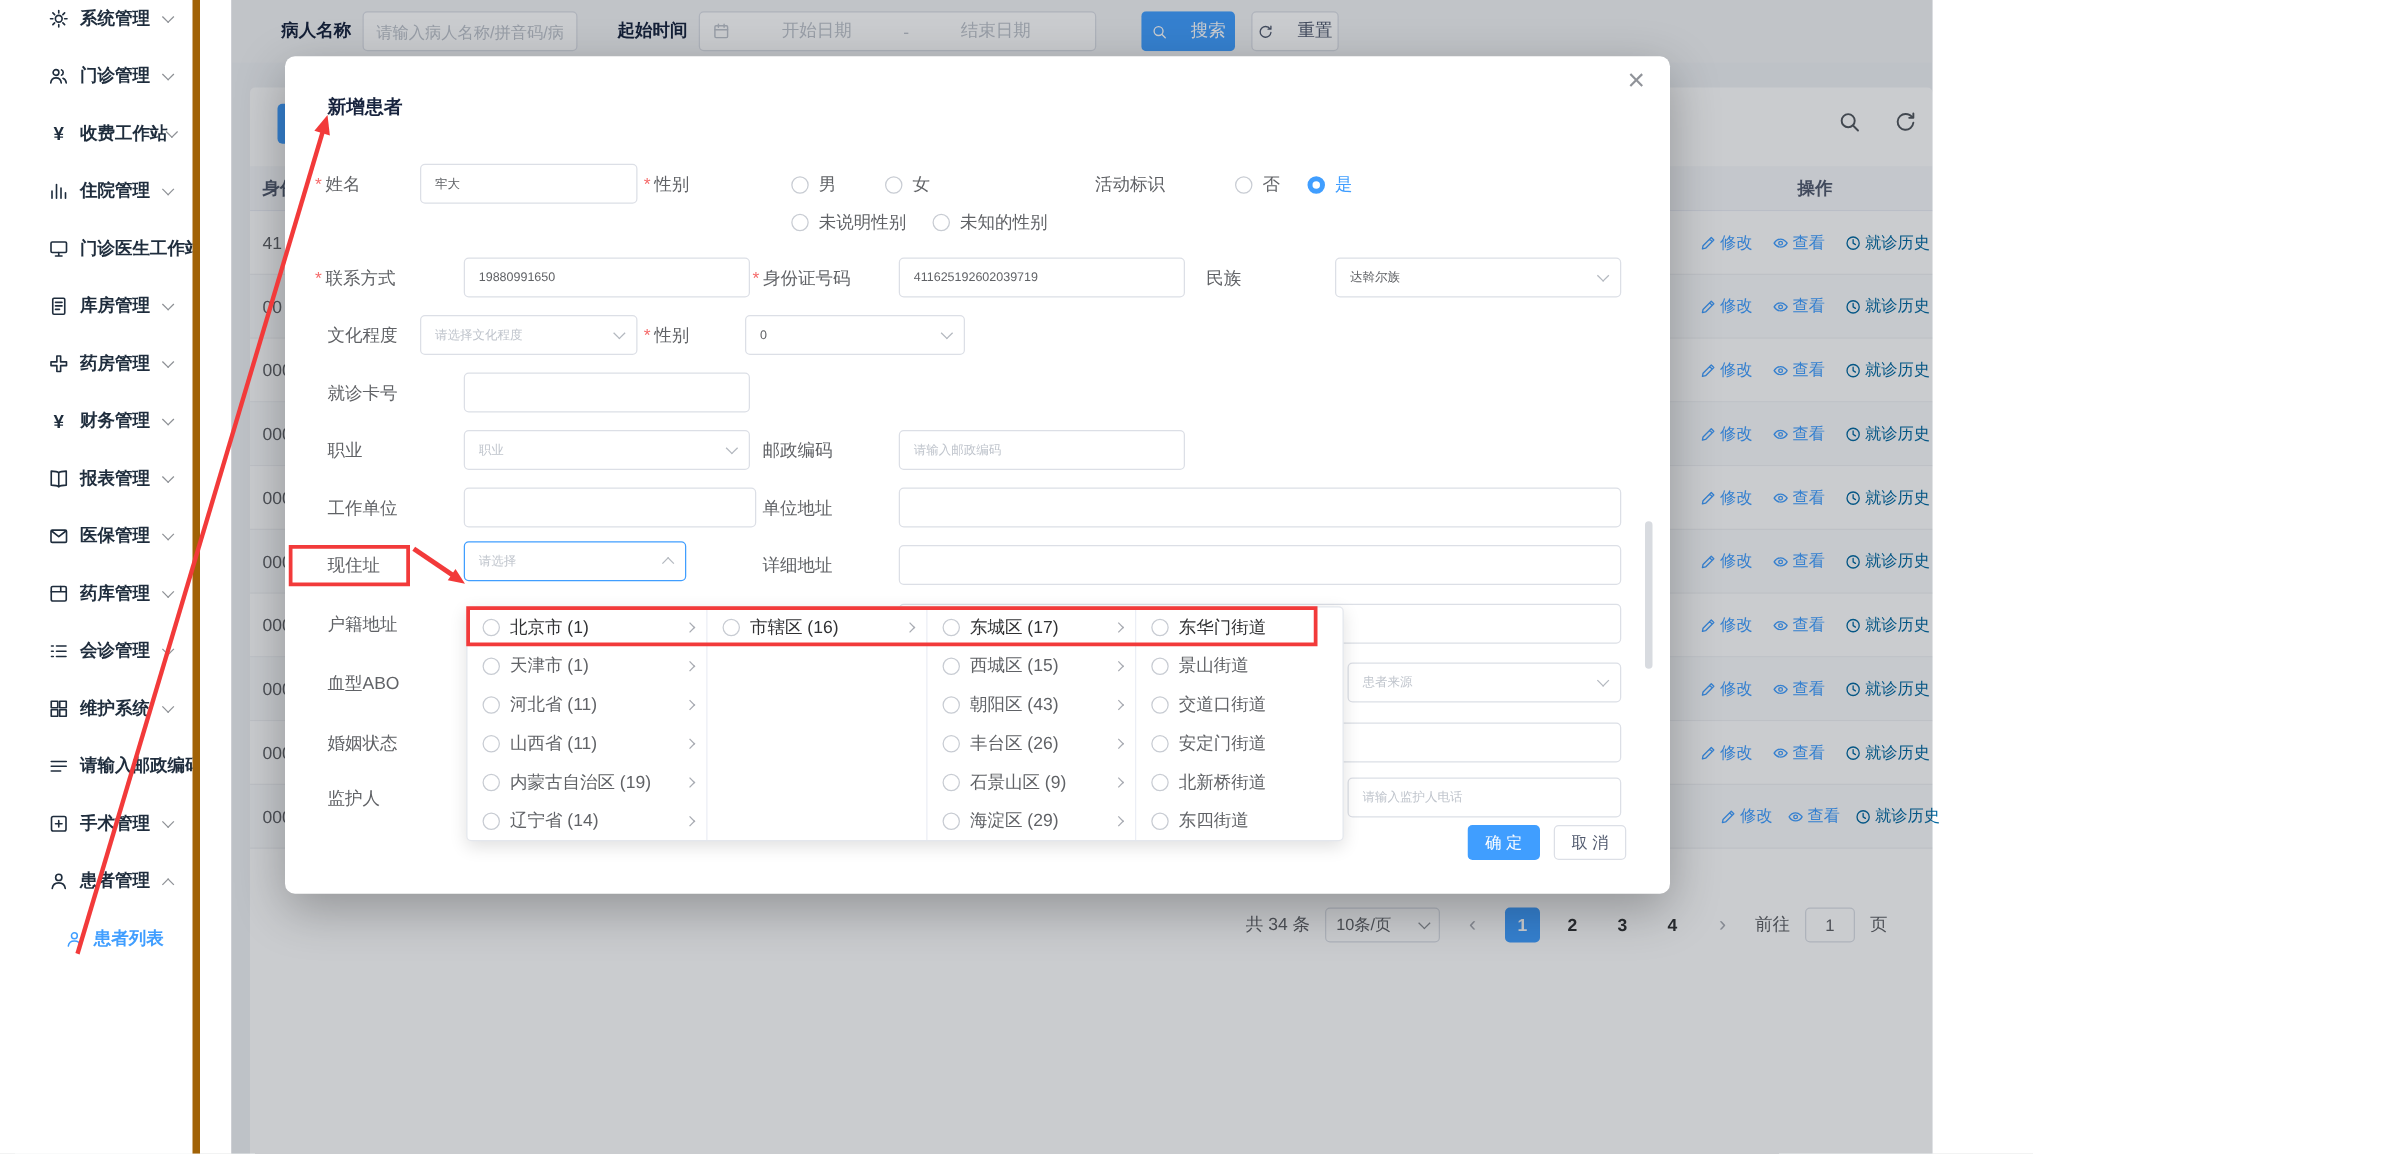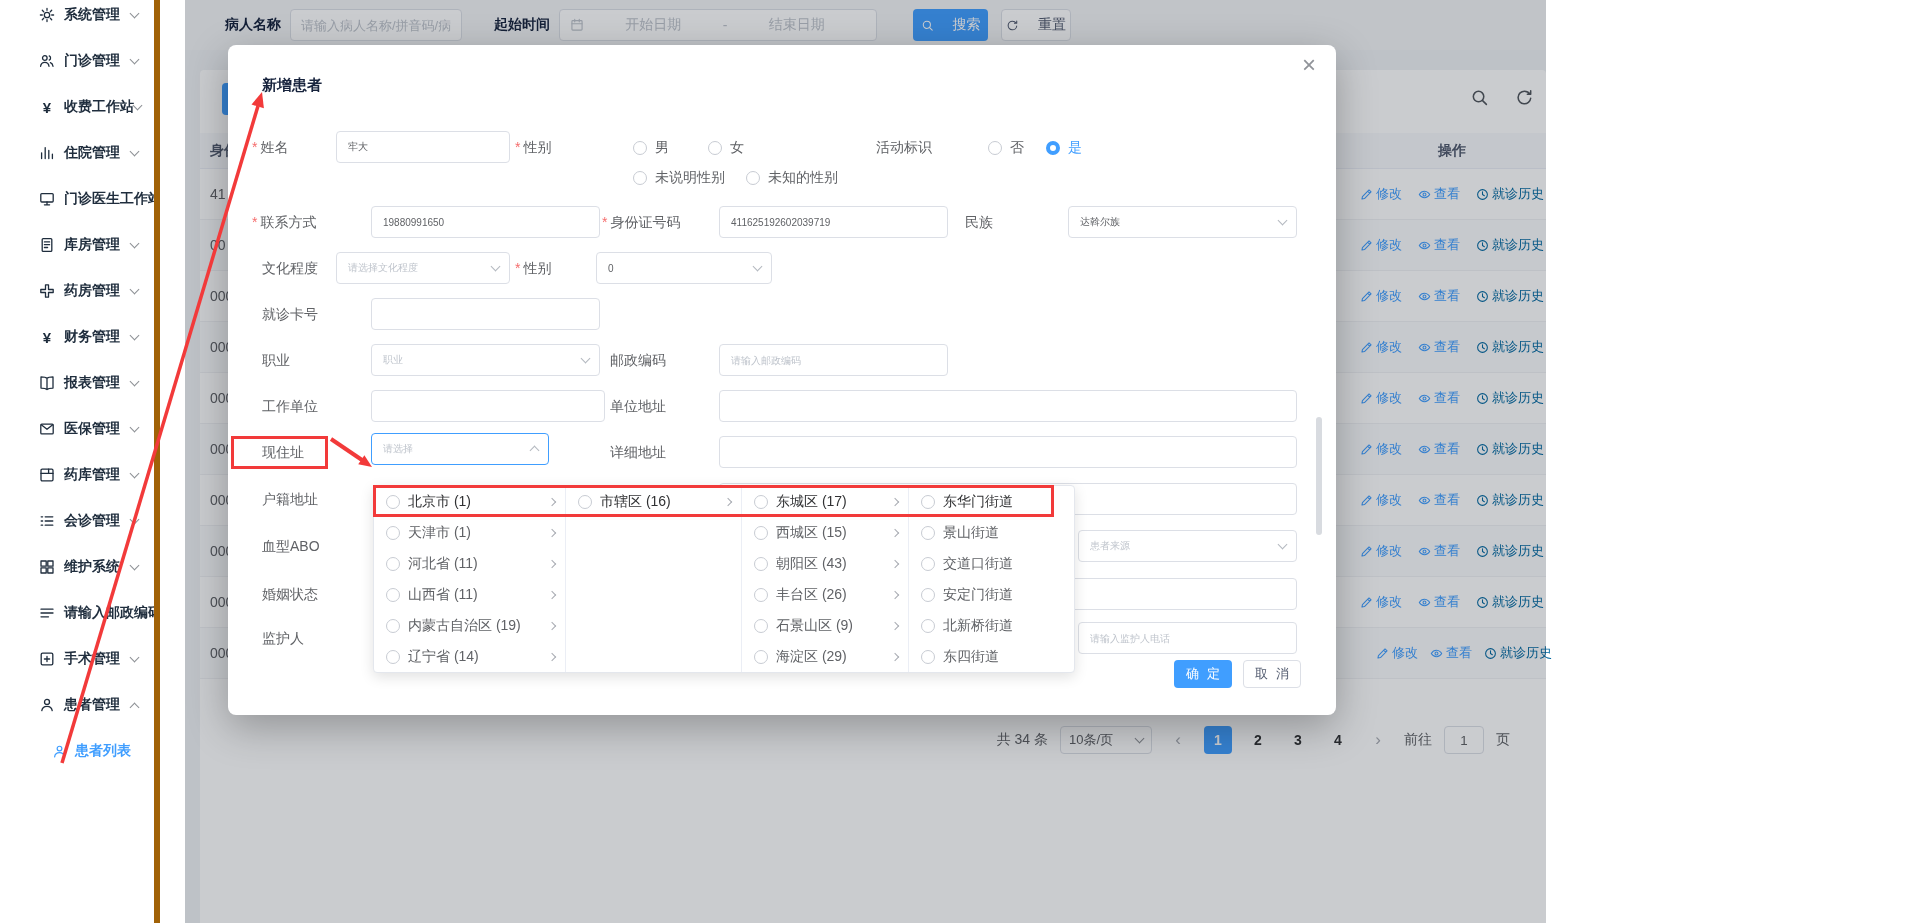--- a/index.html
+++ b/index.html
@@ -23,21 +23,21 @@
 .side-sub .ico{width:15px;height:15px;margin-right:8px}
 
 
 .main{position:absolute;left:185px;top:0;width:1361px;height:100%;background:#f0f2f5;z-index:1}
 .topbar{position:absolute;left:0;top:0;width:100%;height:50px;background:#f4f5f7;display:flex;align-items:center}
 .tb-label{font-weight:700;color:#17233d;white-space:nowrap}
 .inp{height:32px;background:#fff;border:1px solid #dcdfe6;border-radius:4px;color:#606266;font-size:13px;font-family:inherit;padding:0 10px}
 .inp::placeholder{color:#bfc4cc}
 .daterange{height:32px;background:#fff;border:1px solid #dcdfe6;border-radius:4px;display:flex;align-items:center;padding:0 10px;color:#bfc4cc;margin-left:9px}
 .dico{width:14px;height:14px;color:#bfc4cc;flex:none}
-.btn{height:32px;border-radius:4px;display:inline-flex;align-items:center;justify-content:center;gap:19px;font-size:14px;cursor:pointer;border:1px solid transparent;font-family:Liberation Mono, monospace}
+.btn{height:32px;border-radius:4px;display:inline-flex;align-items:center;justify-content:center;gap:19px;font-size:14px;cursor:pointer;border:1px solid transparent;font-family:Liberation Sans, sans-serif}
 .btn-primary{background:#409eff;color:#fff}
 .btn-plain{background:#fff;border-color:#dcdfe6;color:#515a6e}
 .bico{width:13px;height:13px}
 .card{position:absolute;left:15px;top:70px;width:1346px;bottom:0;background:#fff;border-radius:4px 4px 0 0}
 .plus-btn{position:absolute;left:37px;top:83px;width:32px;height:32px;background:#409eff;color:#fff;border-radius:4px;display:flex;align-items:center;justify-content:center;font-size:20px;cursor:pointer}
 .tool-ico{position:absolute;top:88px;width:19px;height:19px;color:#51565d;cursor:pointer}
 
 
 .thead{position:absolute;left:15px;top:133px;width:1346px;height:36px;background:#f8f9fb;display:flex;align-items:center;color:#515a6e;font-weight:700;border-bottom:1px solid #ebeef5}
 .th-id{padding-left:10px;width:200px;white-space:nowrap;overflow:hidden}

